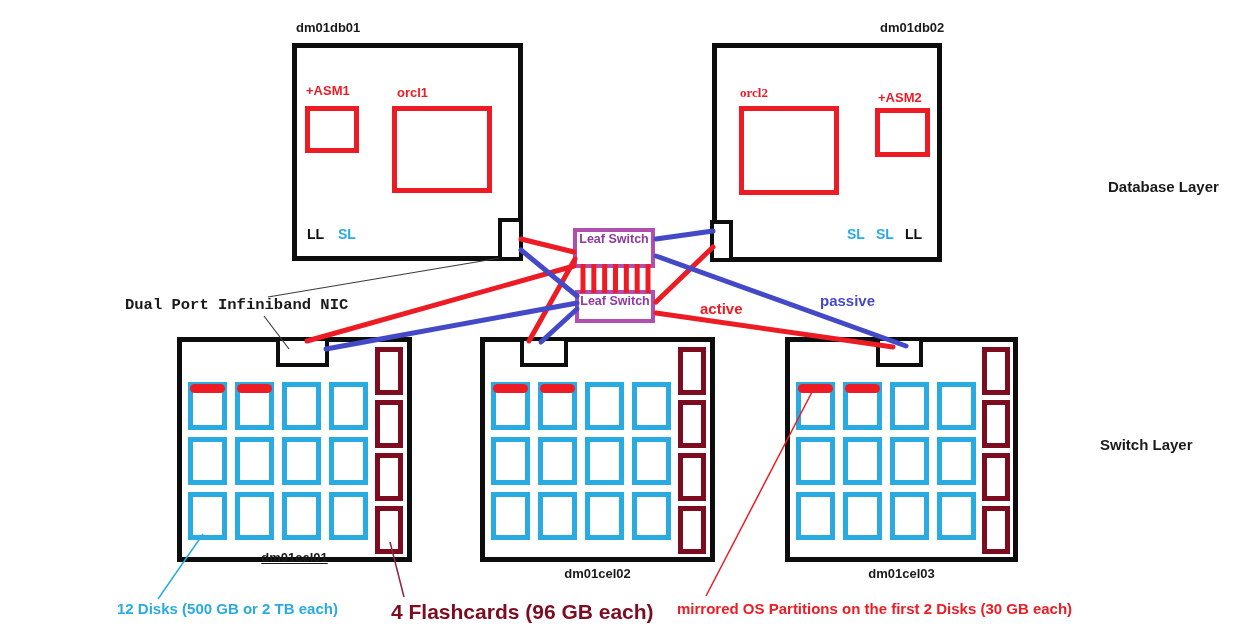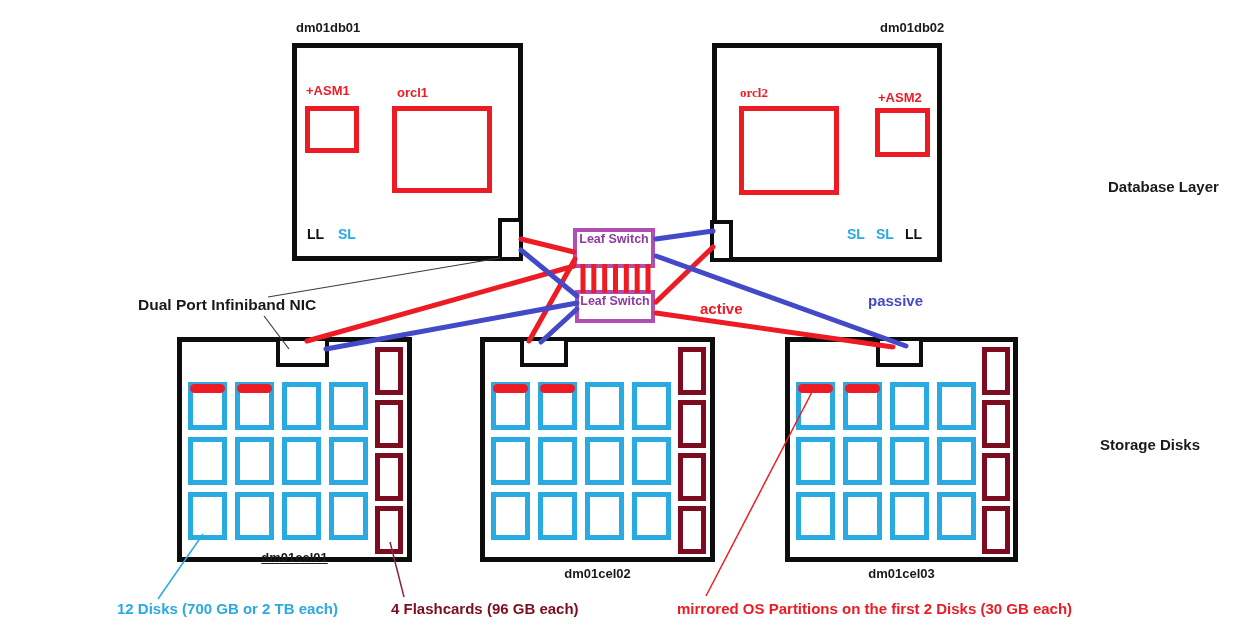--- a/index.html
+++ b/index.html
@@ -24,21 +24,21 @@
   .name-lbl{font-size:13px;color:#1a1a1a;}
   .inst-lbl{font-size:13px;color:#ed1c24;}
   .port{font-size:14px;}
   .port-black{color:#111;}
   .port-cyan{color:#29abe2;}
   .layer-lbl{font-size:15px;color:#1a1a1a;}
   .note-black{font-size:15.5px;color:#1a1a1a;}
   .note-red{font-size:15px;color:#ed1c24;}
   .note-blue{font-size:15px;color:#4449c8;}
   .note-cyan{font-size:15px;color:#29abe2;}
-  .note-maroon{font-size:15px;color:#7d0c21;}
+  .note-maroon{font-size:21px;color:#7d0c21;}
   .cell-name{font-size:13px;color:#1a1a1a;text-align:center;}
   
   .disk-grid{
     display:grid;grid-template-columns:repeat(4,39px);grid-template-rows:repeat(3,48px);
     column-gap:8px;row-gap:7px;z-index:2;
   }
   .disk{position:relative;box-sizing:border-box;border:5px solid #29abe2;background:#fff;}
   .os-bar{position:absolute;left:-3px;right:-3px;top:-3px;height:9px;background:#ed1c24;border-radius:5px;}
   .flash-col{display:flex;flex-direction:column;gap:5px;z-index:2;}
   .flashcard{box-sizing:border-box;width:28px;height:48px;border:5px solid #7d0c21;background:#fff;}
@@ -51,21 +51,21 @@
   .ptr-cyan{stroke:#29abe2;stroke-width:1.5;}
   .ptr-maroon{stroke:#8d2540;stroke-width:1.5;}
   .ptr-red{stroke:#ed1c24;stroke-width:1.5;}
 </style>
 </head>
 <body>
 
 <div class="stage">
 
   <div class="abs lbl layer-lbl" style="left:1108px;top:136px;margin-top:42px;">Database Layer</div>
-  <div class="abs lbl layer-lbl" style="left:1100px;top:436px;">Storage Disks</div>
+  <div class="abs lbl layer-lbl" style="left:1100px;top:436px;">Switch Layer</div>
 
   <div class="abs lbl name-lbl" style="left:296px;top:20px;text-align:right;">dm01db01</div>
   <div class="abs server-box" style="left:292px;top:43px;width:231px;height:218px;"></div>
   <div class="abs lbl inst-lbl" style="left:306px;top:83px;">+ASM1</div>
   <div class="abs inst-box" style="left:305px;top:106px;width:54px;height:47px;"></div>
   <div class="abs lbl inst-lbl" style="left:397px;top:85px;">orcl1</div>
   <div class="abs inst-box" style="left:392px;top:106px;width:100px;height:87px;"></div>
   <div class="abs lbl port port-black" style="left:307px;top:226px;">LL</div>
   <div class="abs lbl port port-cyan" style="left:338px;top:226px;">SL</div>
   <div class="abs nic" style="left:498px;top:218px;width:25px;height:43px;"></div>
@@ -81,24 +81,24 @@
   <div class="abs lbl port port-black" style="left:905px;top:226px;">LL</div>
   <div class="abs nic" style="left:710px;top:220px;width:23px;height:42px;"></div>
 
   <div class="abs switch" style="left:573px;top:228px;width:82px;height:40px;">
     <span>Leaf Switch</span>
   </div>
   <div class="abs switch" style="left:575px;top:290px;width:80px;height:33px;">
     <span>Leaf Switch</span>
   </div>
 
-  <div class="abs lbl note-black" style="left:138px;top:296px;">Dual Port Infiniband NIC</div>
+  <div class="abs lbl note-black" style="left:125px;top:296px;font-family:Liberation Mono, monospace;">Dual Port Infiniband NIC</div>
   <div class="abs lbl note-red" style="left:700px;top:300px;">active</div>
-  <div class="abs lbl note-blue" style="left:820px;top:292px;margin-left:48px;">passive</div>
-  <div class="abs lbl note-cyan" style="left:117px;top:600px;">12 Disks (700 GB or 2 TB each)</div>
+  <div class="abs lbl note-blue" style="left:820px;top:292px;">passive</div>
+  <div class="abs lbl note-cyan" style="left:117px;top:600px;">12 Disks (500 GB or 2 TB each)</div>
   <div class="abs lbl note-maroon" style="left:391px;top:600px;">4 Flashcards (96 GB each)</div>
   <div class="abs lbl note-red" style="left:677px;top:600px;">mirrored OS Partitions on the first 2 Disks (30 GB each)</div>
 
   <div class="abs cell-box" style="left:177px;top:337px;width:235px;height:225px;"></div>
   <div class="abs nic" style="left:276px;top:337px;width:53px;height:30px;"></div>
   <div class="abs disk-grid" style="left:188px;top:382px;">
       <div class="disk">
         <div class="os-bar"></div>
       </div>
       <div class="disk">

